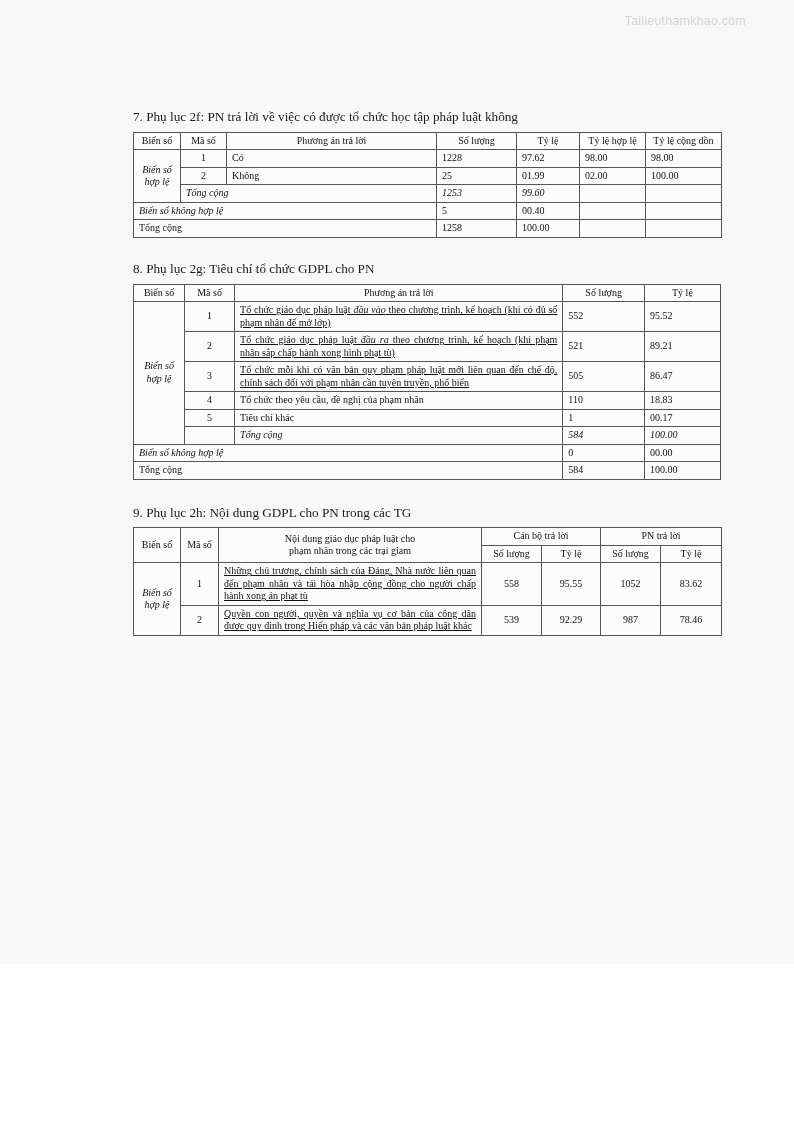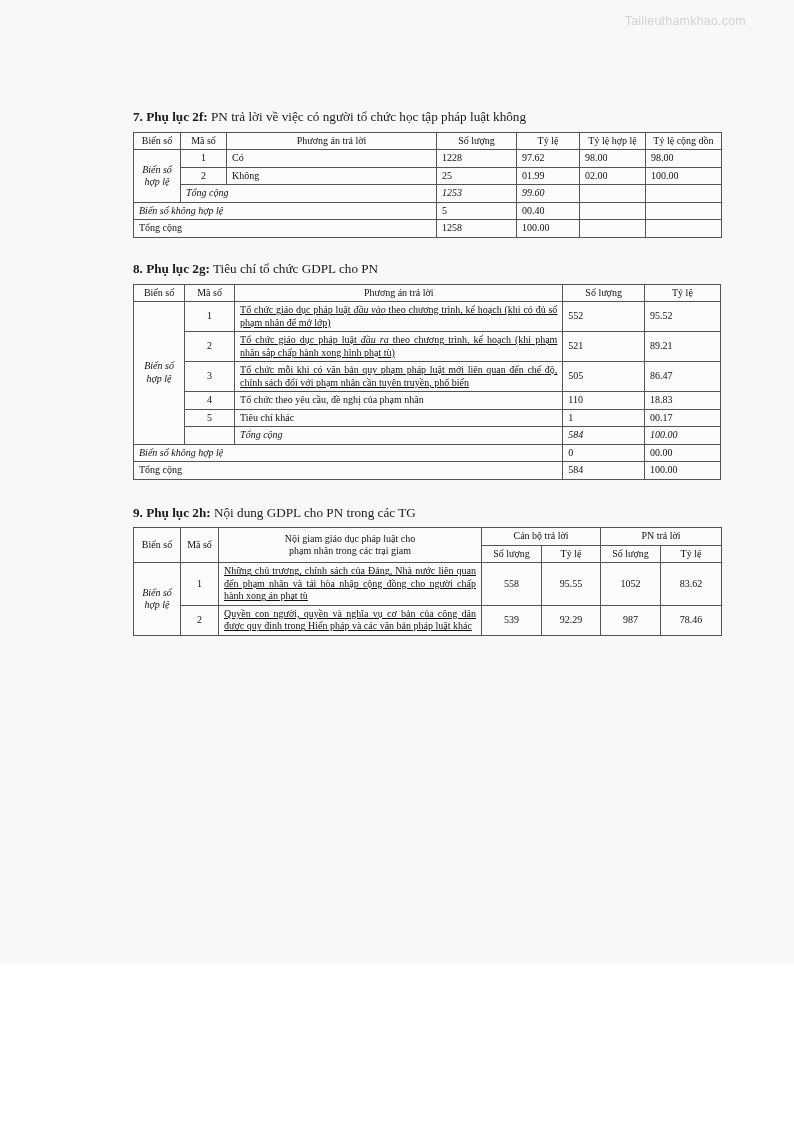--- a/index.html
+++ b/index.html
@@ -38,21 +38,21 @@
     margin-bottom: 0;
   }
   .sec-heading {
     font-size: 13.2px;
     color: #1a1a1a;
     margin: 0 0 6px 0;
     line-height: 1.35;
     white-space: nowrap;
   }
   .sec-heading .lead {
-    font-weight: bold;
+    font-weight: normal;
   }
   table.tbl {
     border-collapse: collapse;
     width: 588px;
     table-layout: fixed;
     font-size: 10px;
     color: #111;
     background: #fcfcfc;
   }
   table.tbl td, table.tbl th {
@@ -105,21 +105,21 @@
 <body>
 
 <div class="page">
 
   <div class="watermark">Tailieuthamkhao.com</div>
 
   <div class="content">
 
     <div class="section">
       <p class="sec-heading">
-        <span class="lead">7. Phụ lục 2f:</span><span> PN trả lời về việc có người tổ chức học tập pháp luật không</span>
+        <span class="lead">7. Phụ lục 2f:</span><span> PN trả lời về việc có được tổ chức học tập pháp luật không</span>
       </p>
 
       <table class="tbl">
         <colgroup>
           <col style="width:47px">
             <col style="width:46px">
             <col style="width:210px">
           <col style="width:80px">
             <col style="width:63px">
             <col style="width:66px">
@@ -269,21 +269,21 @@
             <col style="width:263px">
           <col style="width:60px">
             <col style="width:59px">
             <col style="width:60px">
             <col style="width:61px">
         </colgroup>
         <thead>
           <tr>
             <th class="hdr" rowspan="2">Biến số</th>
             <th class="hdr" rowspan="2">Mã số</th>
-            <th class="hdr" rowspan="2"><span>Nội giam giáo dục pháp luật cho</span><br><span>phạm nhân trong các trại giam</span></th>
+            <th class="hdr" rowspan="2"><span>Nội dung giáo dục pháp luật cho</span><br><span>phạm nhân trong các trại giam</span></th>
             <th class="hdr" colspan="2">Cán bộ trả lời</th>
             <th class="hdr" colspan="2">PN trả lời</th>
           </tr>
           <tr>
             <th class="hdr">Số lượng</th>
             <th class="hdr">Tỷ lệ</th>
             <th class="hdr">Số lượng</th>
             <th class="hdr">Tỷ lệ</th>
           </tr>
         </thead>

